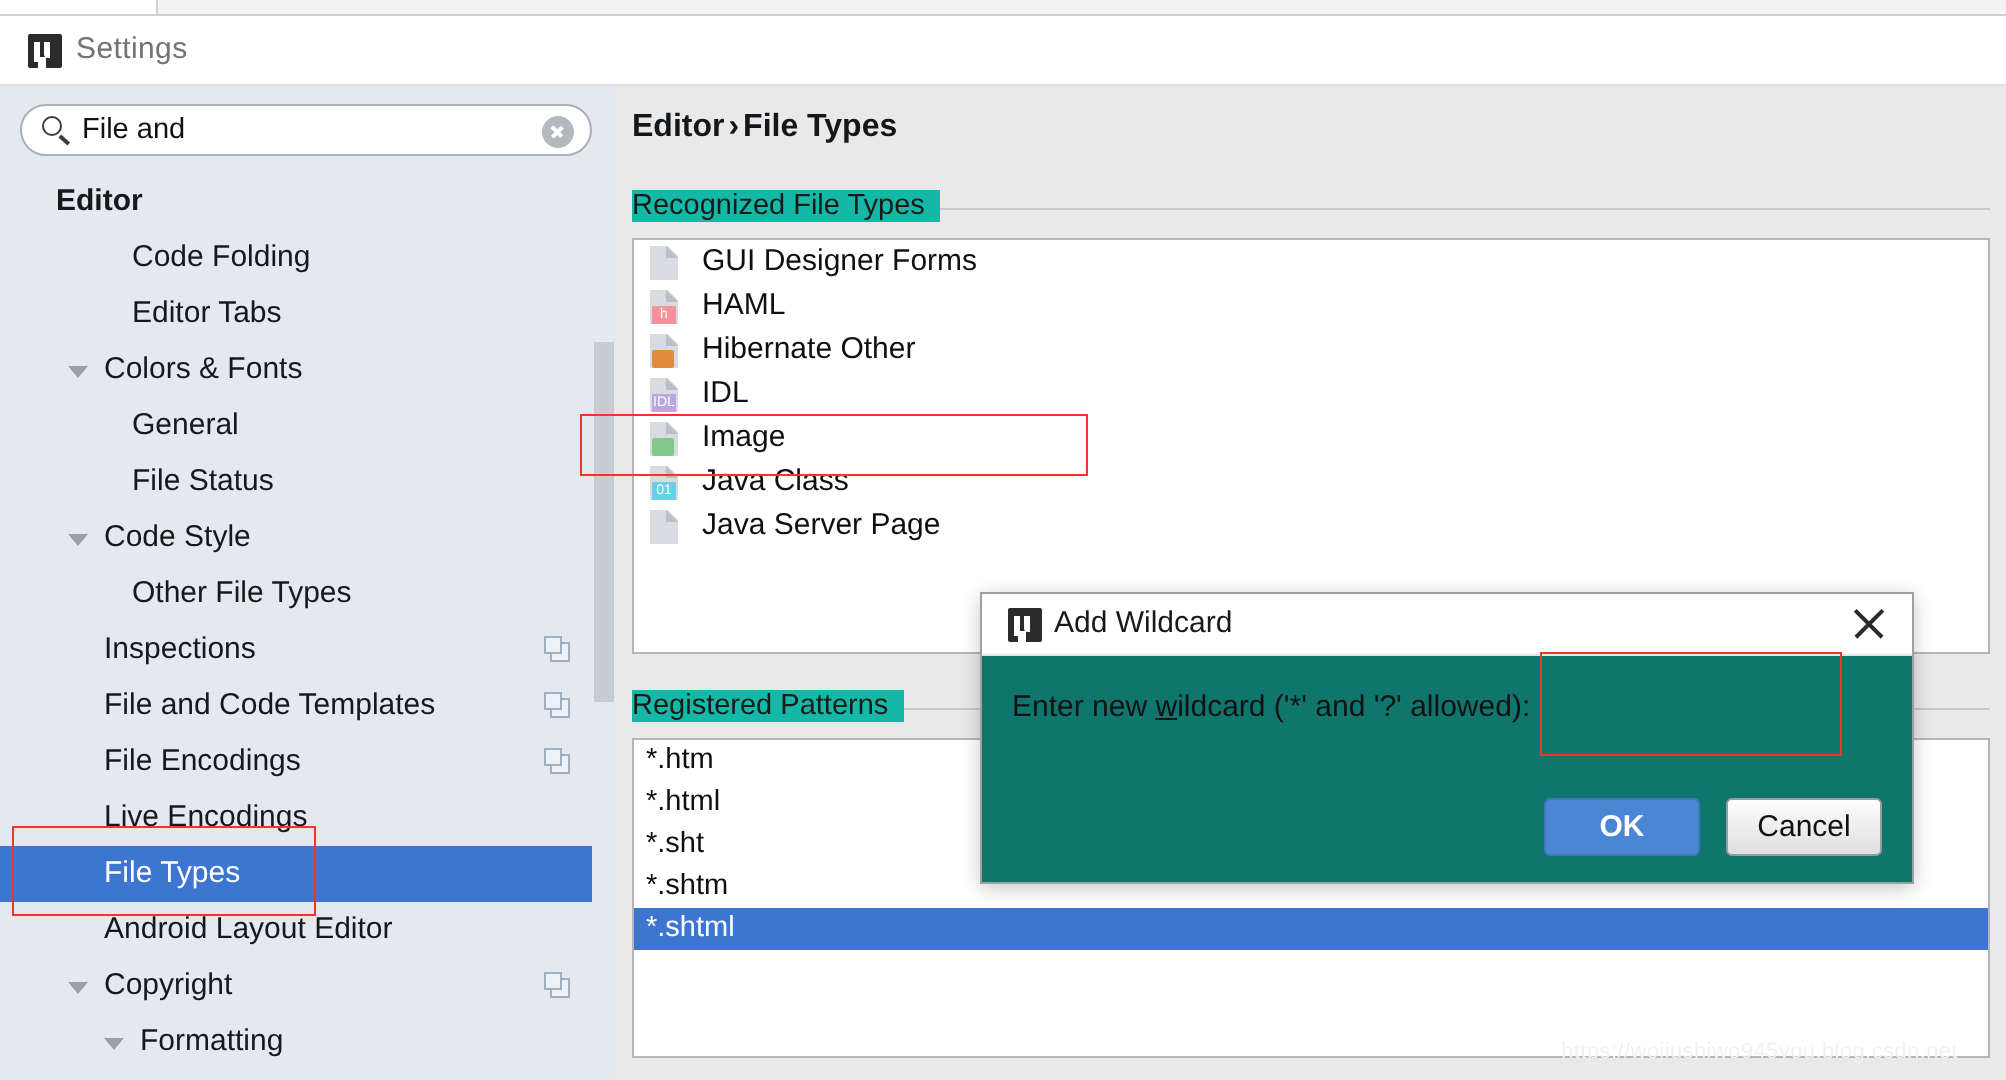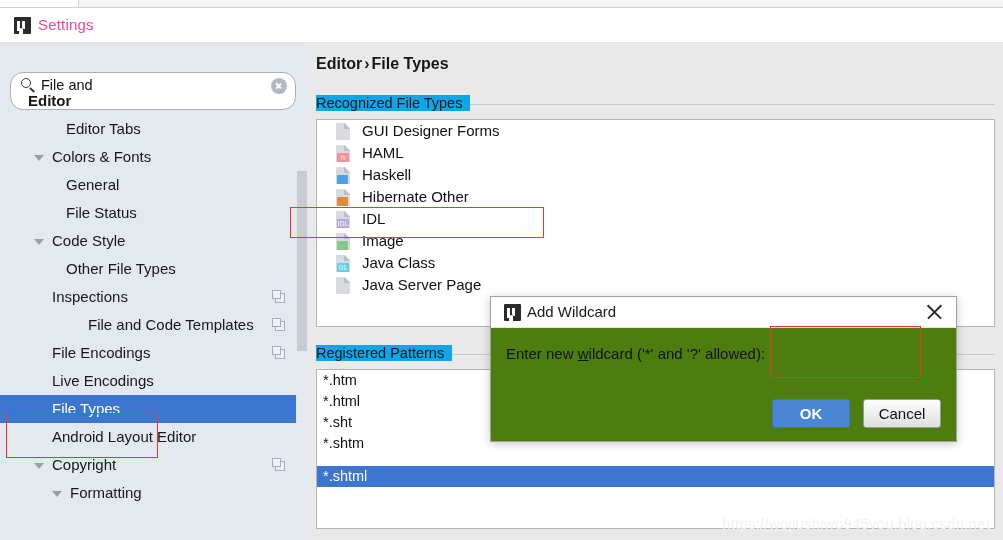--- a/index.html
+++ b/index.html
@@ -14,32 +14,32 @@
 
   
   .desktop-strip{position:absolute;left:0;top:0;width:1003px;height:8px;background:#f4f4f4;
     border-bottom:1px solid #d0d0d0;box-sizing:border-box;}
   .desktop-strip .frag{position:absolute;top:0;left:0;width:78px;height:7px;background:#ffffff;border-right:1px solid #cfcfcf;}
 
   
   .titlebar{position:absolute;left:0;top:8px;width:1003px;height:35px;background:#ffffff;
     border-bottom:1px solid #e2e2e2;box-sizing:border-box;}
   .titlebar .ij-logo{position:absolute;left:14px;top:9px;}
-  .title-text{position:absolute;left:38px;top:8px;font-size:15px;color:#ec4899;letter-spacing:.2px;}
+  .title-text{position:absolute;left:38px;top:8px;font-size:15px;color:#737373;letter-spacing:.2px;}
 
   .ijicon{display:inline-block;width:17px;height:17px;background:#2b2b2b;position:relative;border-radius:1px;}
   .ijicon::before{content:"";position:absolute;left:3px;top:3.5px;width:2.5px;height:10px;background:#fff;}
   .ijicon::after{content:"";position:absolute;left:8px;top:3.5px;width:2.5px;height:8px;background:#fff;
     border-bottom-left-radius:2px;box-shadow:-3px 7.5px 0 0 #fff, -2px 7.5px 0 0 #fff;}
 
   
   .sidebar{position:absolute;left:0;top:43px;width:308px;height:497px;background:#e3e9ef;overflow:hidden;}
   .search-wrap{position:absolute;left:10px;top:9px;width:286px;height:26px;}
-  .search-box{position:absolute;left:0;top:0;width:286px;height:38px;background:#fff;
-    border:1px solid #a8b0b9;border-radius:13px;box-sizing:border-box;margin-top:20px;}
+  .search-box{position:absolute;left:0;top:0;width:286px;height:26px;background:#fff;
+    border:1px solid #a8b0b9;border-radius:13px;box-sizing:border-box;}
   .search-ico{position:absolute;left:10px;top:5px;width:15px;height:15px;}
   .search-ico .ring{position:absolute;left:0;top:0;width:10px;height:10px;border:1.6px solid #3c3c3c;border-radius:50%;box-sizing:border-box;}
   .search-ico .hdl{position:absolute;left:8.5px;top:9px;width:6px;height:1.7px;background:#3c3c3c;transform:rotate(42deg);transform-origin:left center;}
   .search-text{position:absolute;left:30px;top:4px;font-size:14.5px;color:#111;}
   .clear-ico{position:absolute;right:8px;top:5px;width:16px;height:16px;border-radius:50%;background:#b4b9bf;}
   .clear-ico::before,.clear-ico::after{content:"";position:absolute;left:4.4px;top:7.3px;width:7.4px;height:1.6px;background:#fff;}
   .clear-ico::before{transform:rotate(45deg);}
   .clear-ico::after{transform:rotate(-45deg);}
 
   .tree{position:absolute;left:0;top:44px;width:308px;}
@@ -55,46 +55,46 @@
   .copy-ico .a{position:absolute;left:0;top:0;width:9px;height:9px;border:1.4px solid #9fb0c4;background:#eef2f7;box-sizing:border-box;}
 
   .sb-track{position:absolute;right:0;top:0;width:12px;height:497px;background:#e3e9ef;}
   .sb-thumb{position:absolute;right:1px;width:10px;background:#c6ccd2;border-radius:0;}
 
   
   .content{position:absolute;left:308px;top:43px;width:695px;height:497px;background:#e9e9e9;}
   .breadcrumb{position:absolute;left:8px;top:12px;font-size:16px;font-weight:bold;color:#14171a;}
   .breadcrumb .sep{font-weight:bold;color:#14171a;padding:0 2px;}
 
-  .grp-label{position:absolute;font-size:14.5px;color:#1a1a1a;background:#0ea5e9;padding-right:8px;z-index:2;}
+  .grp-label{position:absolute;font-size:14.5px;color:#1a1a1a;background:#14b8a6;padding-right:8px;z-index:2;}
   .grp-line{position:absolute;height:1px;background:#c8c8c8;}
 
   .listbox{position:absolute;background:#ffffff;border:1px solid #b5b5b5;box-sizing:border-box;overflow:hidden;}
-  .lrow{position:relative;height:22px;line-height:22px;white-space:nowrap;margin-left:11px;}
+  .lrow{position:relative;height:22px;line-height:22px;white-space:nowrap;}
   .lrow .nm{position:absolute;left:34px;font-size:15px;color:#101010;top:0;}
   .lrow.sel{background:#3d76d0;}
   .lrow.sel .nm{color:#ffffff;}
 
   
   .ftico{position:absolute;left:8px;top:3px;width:17px;height:17px;}
   .ftico .page{position:absolute;left:0;top:0;width:14px;height:17px;background:#d8dce0;
      clip-path:polygon(0 0, 9px 0, 14px 5px, 14px 17px, 0 17px);}
   .ftico .fold{position:absolute;left:8px;top:0;width:6px;height:6px;background:#b9bfc6;
      clip-path:polygon(0 0, 6px 6px, 0 6px);}
   .ftico .badge{position:absolute;left:1px;bottom:0px;min-width:12px;height:9px;line-height:9px;
      font-size:7px;text-align:center;color:#fff;font-family:"Liberation Sans",sans-serif;}
   .ftico .sq{position:absolute;}
 
   .pat-row{position:relative;height:21px;line-height:21px;}
   .pat-row .pt{position:absolute;left:6px;font-size:14.5px;color:#101010;}
-  .pat-row.sel{background:#3d76d0;margin-top:12px;}
+  .pat-row.sel{background:#3d76d0;}
   .pat-row.sel .pt{color:#fff;}
 
   
-  .dialog{position:absolute;background:#4d7c0f;border:1px solid #a0a0a0;box-sizing:border-box;
+  .dialog{position:absolute;background:#0f766e;border:1px solid #a0a0a0;box-sizing:border-box;
     box-shadow:0 2px 9px rgba(0,0,0,.22);}
   .dlg-title{position:absolute;left:0;top:0;right:0;height:31px;background:#ffffff;border-bottom:1px solid #e6e6e6;box-sizing:border-box;}
   .dlg-title .ij{position:absolute;left:13px;top:7px;}
   .dlg-title .tx{position:absolute;left:36px;top:6px;font-size:15px;color:#1a1a1a;}
   .dlg-close{position:absolute;right:12px;top:6px;width:18px;height:18px;}
   .dlg-close::before,.dlg-close::after{content:"";position:absolute;left:-1px;top:8px;width:19px;height:1.5px;background:#2b2b2b;}
   .dlg-close::before{transform:rotate(45deg);}
   .dlg-close::after{transform:rotate(-45deg);}
   .dlg-prompt{position:absolute;left:15px;top:48px;font-size:15px;color:#121212;}
   .dlg-prompt u{text-decoration:underline;}
@@ -102,21 +102,21 @@
     border:2px solid #6aa2e0;box-sizing:border-box;}
   .dlg-input .val{position:absolute;left:6px;top:3px;font-size:15px;color:#0e0e0e;}
   .caret{display:inline-block;width:1px;height:16px;background:#111;vertical-align:-3px;margin-left:1px;}
   .btn{position:absolute;height:29px;box-sizing:border-box;font-size:15px;text-align:center;line-height:27px;border-radius:3px;}
   .btn-ok{background:#4a86d4;border:1px solid #3f76bd;color:#fff;font-weight:bold;}
   .btn-cancel{background:linear-gradient(#fdfdfd,#dfdfdf);border:1px solid #9b9b9b;color:#111;}
 
   
   .redrect{position:absolute;border:1.6px solid #f0352b;box-sizing:border-box;pointer-events:none;z-index:50;}
 
-  .watermark{position:absolute;right:13px;bottom:8px;font-size:15px;color:#f1f1f1;letter-spacing:.2px;}
+  .watermark{position:absolute;right:24px;bottom:8px;font-size:11px;color:#f1f1f1;letter-spacing:.2px;}
 </style>
 </head>
 <body>
 
 <div id="root">
 
   <div class="desktop-strip">
     <div class="frag"></div>
   </div>
 
@@ -136,20 +136,23 @@
         <span class="search-text">File and</span>
         <span class="clear-ico"></span>
       </div>
     </div>
 
     <div class="tree" id="tree">
         <div class="tree-row bold">
           <span class="lbl" style="left: 28px;">Editor</span>
         </div>
         <div class="tree-row">
+          <span class="lbl" style="left: 66px;">Code Folding</span>
+        </div>
+        <div class="tree-row">
           <span class="lbl" style="left: 66px;">Editor Tabs</span>
         </div>
         <div class="tree-row">
           <span class="arrow open" style="left: 34px;"></span>
           <span class="lbl" style="left: 52px;">Colors &amp; Fonts</span>
         </div>
         <div class="tree-row">
           <span class="lbl" style="left: 66px;">General</span>
         </div>
         <div class="tree-row">
@@ -163,21 +166,21 @@
           <span class="lbl" style="left: 66px;">Other File Types</span>
         </div>
         <div class="tree-row">
           <span class="lbl" style="left: 52px;">Inspections</span>
           <span class="copy-ico">
             <span class="b"></span>
             <span class="a"></span>
           </span>
         </div>
         <div class="tree-row">
-          <span class="lbl" style="left: 52px; margin-left: 36px;">File and Code Templates</span>
+          <span class="lbl" style="left: 52px;">File and Code Templates</span>
           <span class="copy-ico">
             <span class="b"></span>
             <span class="a"></span>
           </span>
         </div>
         <div class="tree-row">
           <span class="lbl" style="left: 52px;">File Encodings</span>
           <span class="copy-ico">
             <span class="b"></span>
             <span class="a"></span>
@@ -228,28 +231,20 @@
           </span>
           <span class="nm">GUI Designer Forms</span>
         </div>
         <div class="lrow">
           <span class="ftico">
             <span class="page"></span>
             <span class="fold"></span>
             <span class="badge" style="background:#f6909a">h</span>
           </span>
           <span class="nm">HAML</span>
-        </div>
-        <div class="lrow">
-          <span class="ftico">
-            <span class="page"></span>
-            <span class="fold"></span>
-            <span class="sq" style="left:1px;bottom:0;width:11px;height:9px;background:#4aa3e0;border-radius:1px;"></span>
-          </span>
-          <span class="nm">Haskell</span>
         </div>
         <div class="lrow">
           <span class="ftico">
             <span class="page"></span>
             <span class="fold"></span>
             <span class="sq" style="left:1px;bottom:0;width:11px;height:9px;background:#e08a3c;border-radius:1px;"></span>
           </span>
           <span class="nm">Hibernate Other</span>
         </div>
         <div class="lrow">

